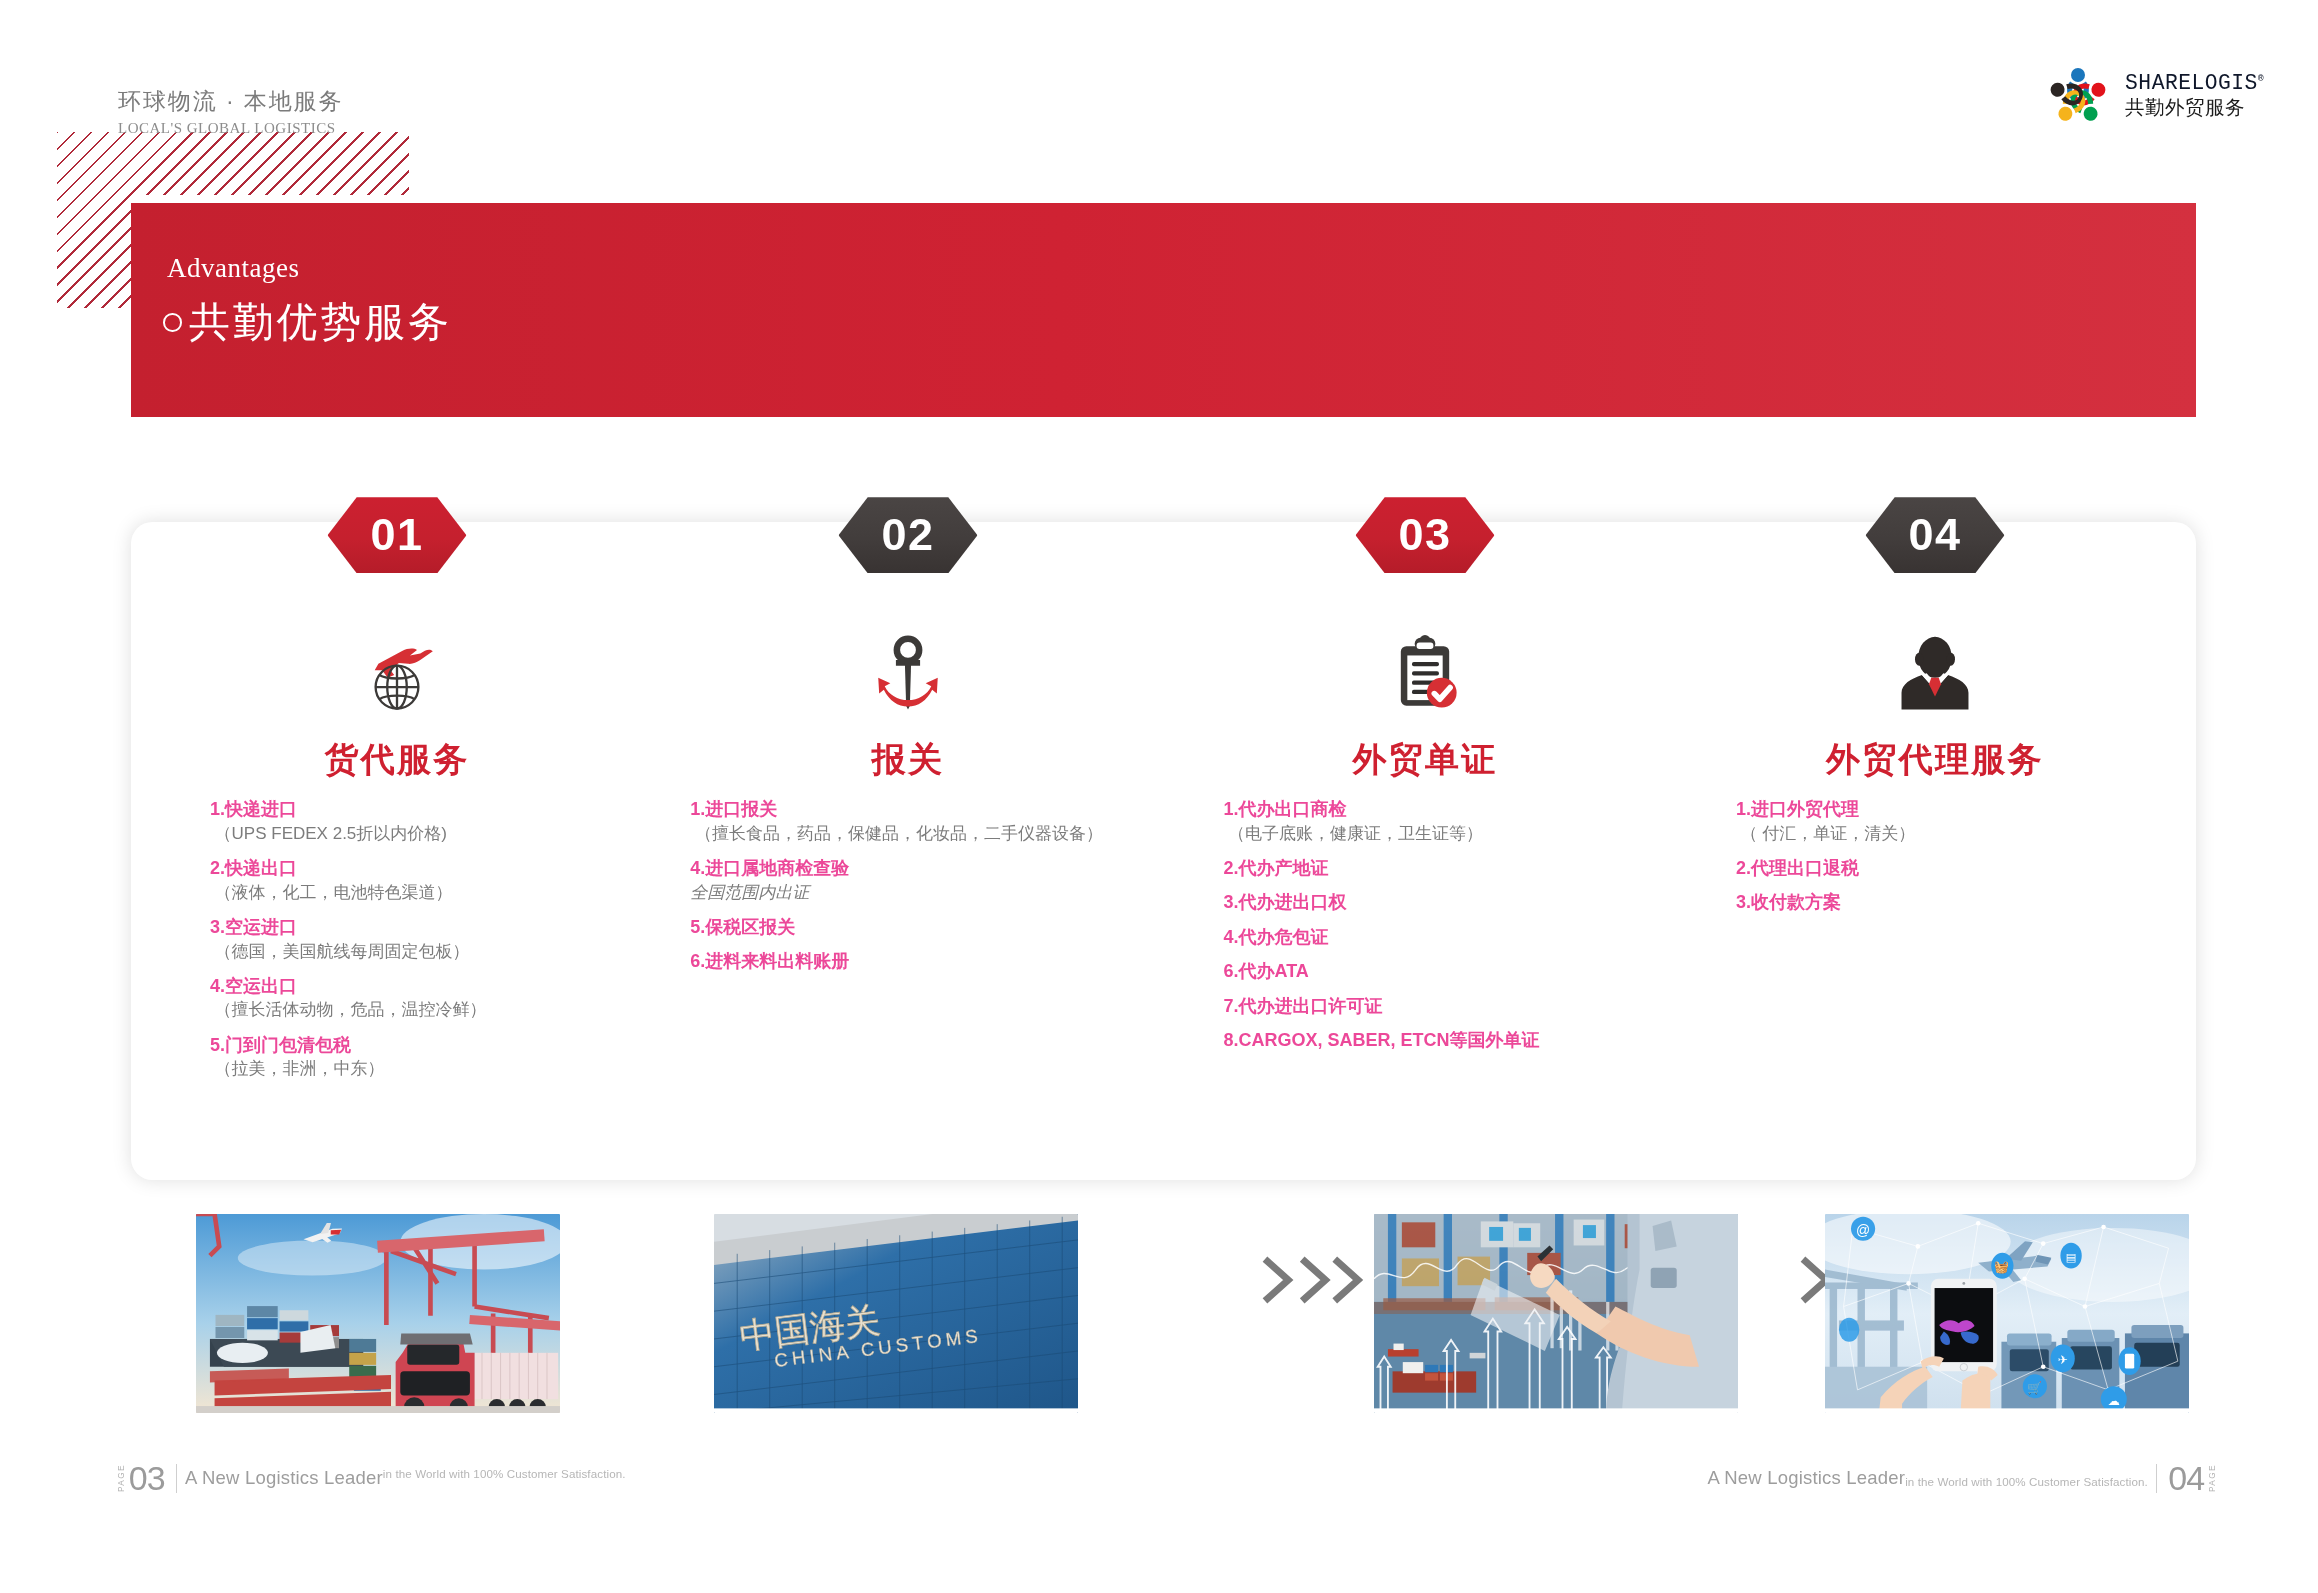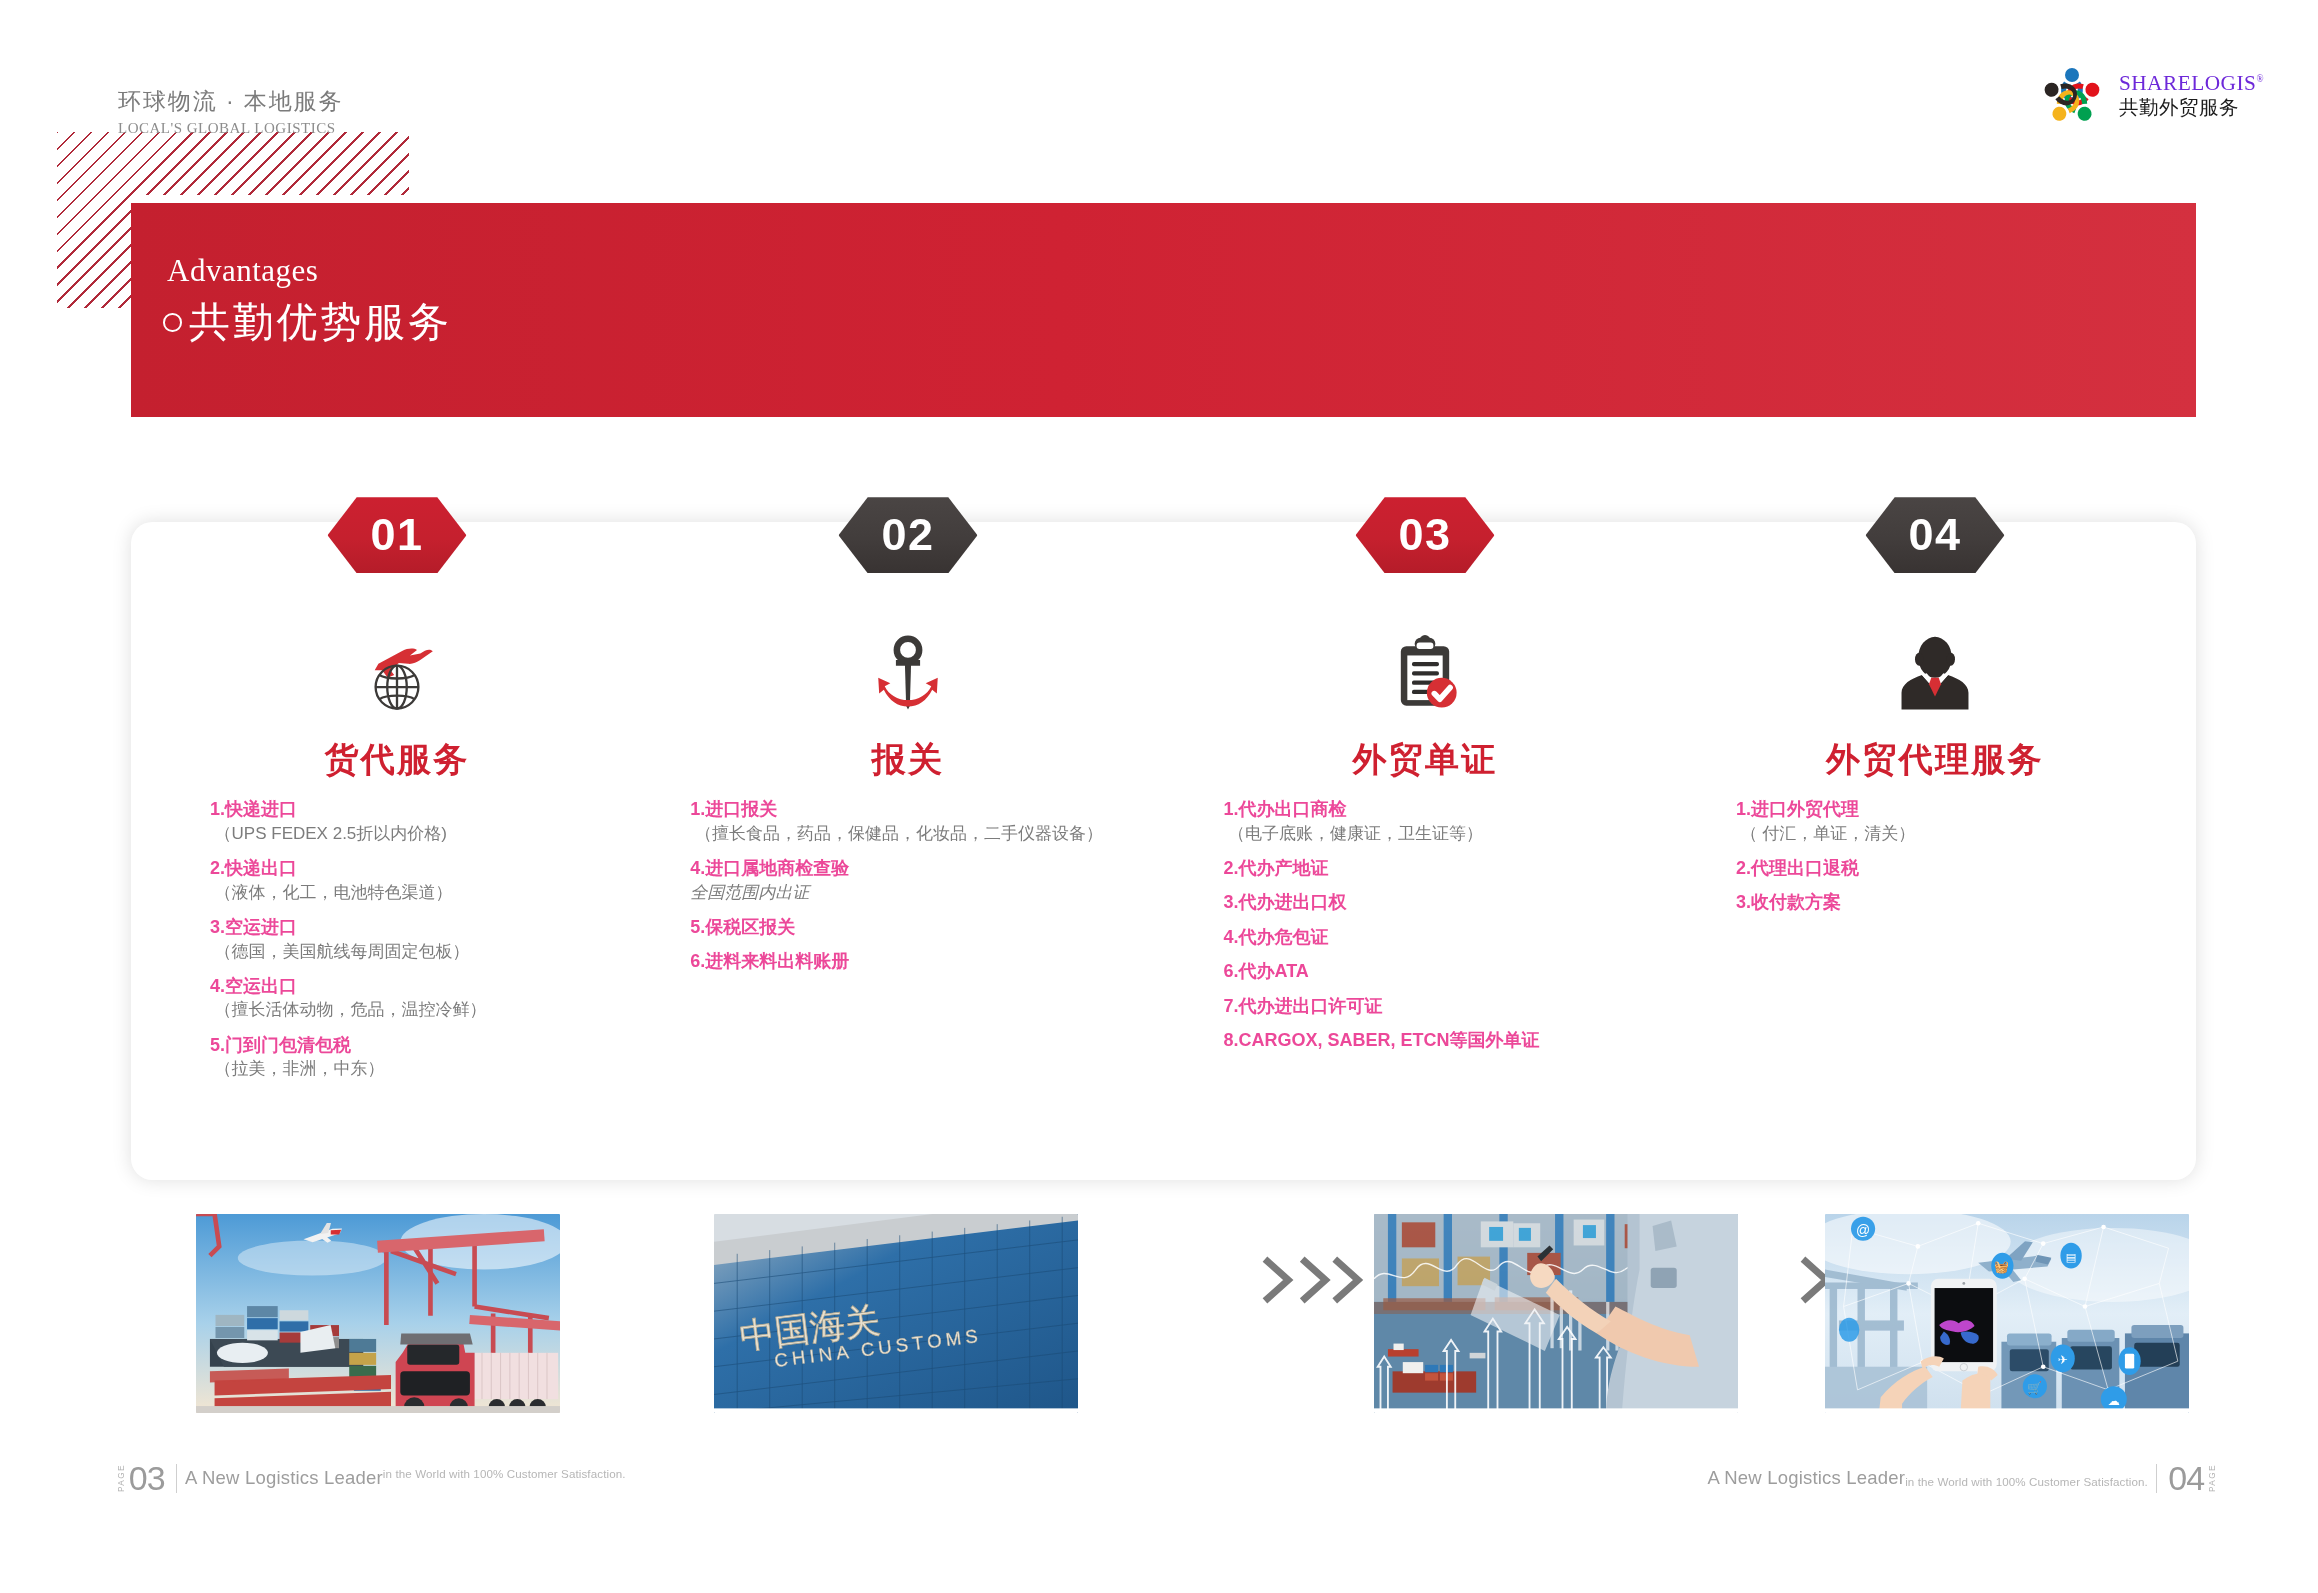--- a/index.html
+++ b/index.html
@@ -34,38 +34,38 @@
   .hatch-cover {
     position: absolute; left: 134px; top: 195px; width: 2133px; height: 260px;
     background: #ffffff;
   }
 
   
   .logo { position: absolute; right: 69px; top: 60px; display: flex; align-items: center; gap: 12px; }
   .logo-mark { width: 70px; height: 70px; position: relative; }
   .logo-text { display: flex; flex-direction: column; line-height: 1; }
   .logo-name {
-    font-family: Liberation Serif, serif;
-    font-size: 21.3px; color: #6d28d9; letter-spacing: 0.5px; position: relative;
+    font-family: Liberation Mono, monospace;
+    font-size: 21.3px; color: #0f172a; letter-spacing: 0.5px; position: relative;
   }
   .logo-name sup { font-size: 9.3px; vertical-align: super; }
   .logo-sub {
     font-size: 19.5px; color: #1c1c1c; margin-top: 4.2px; letter-spacing: 0.5px;
     font-family: "Liberation Sans", "DejaVu Sans", sans-serif;
   }
 
   
   .banner {
     position: absolute; left: 131px; top: 203px; width: 2065px; height: 214px;
     background: linear-gradient(90deg, #c4202f 0%, #cf2233 45%, #d4303f 100%);
   }
   .banner-en {
     position: absolute; left: 36px; top: 50px;
     font-family: "Liberation Serif", "DejaVu Serif", serif;
-    font-size: 31px; color: #ffffff; letter-spacing: 0.5px;
+    font-size: 27px; color: #ffffff; letter-spacing: 0.5px;
   }
   .banner-cn {
     position: absolute; left: 32px; top: 92px;
     font-size: 41px; color: #ffffff; letter-spacing: 2.8px;
     font-family: "Liberation Sans", "DejaVu Sans", sans-serif;
     display: flex; align-items: center;
   }
   .banner-bullet {
     display: inline-block; width: 18.5px; height: 18.5px; border: 2.3px solid #fff;
     border-radius: 50%; margin-right: 7.4px;

